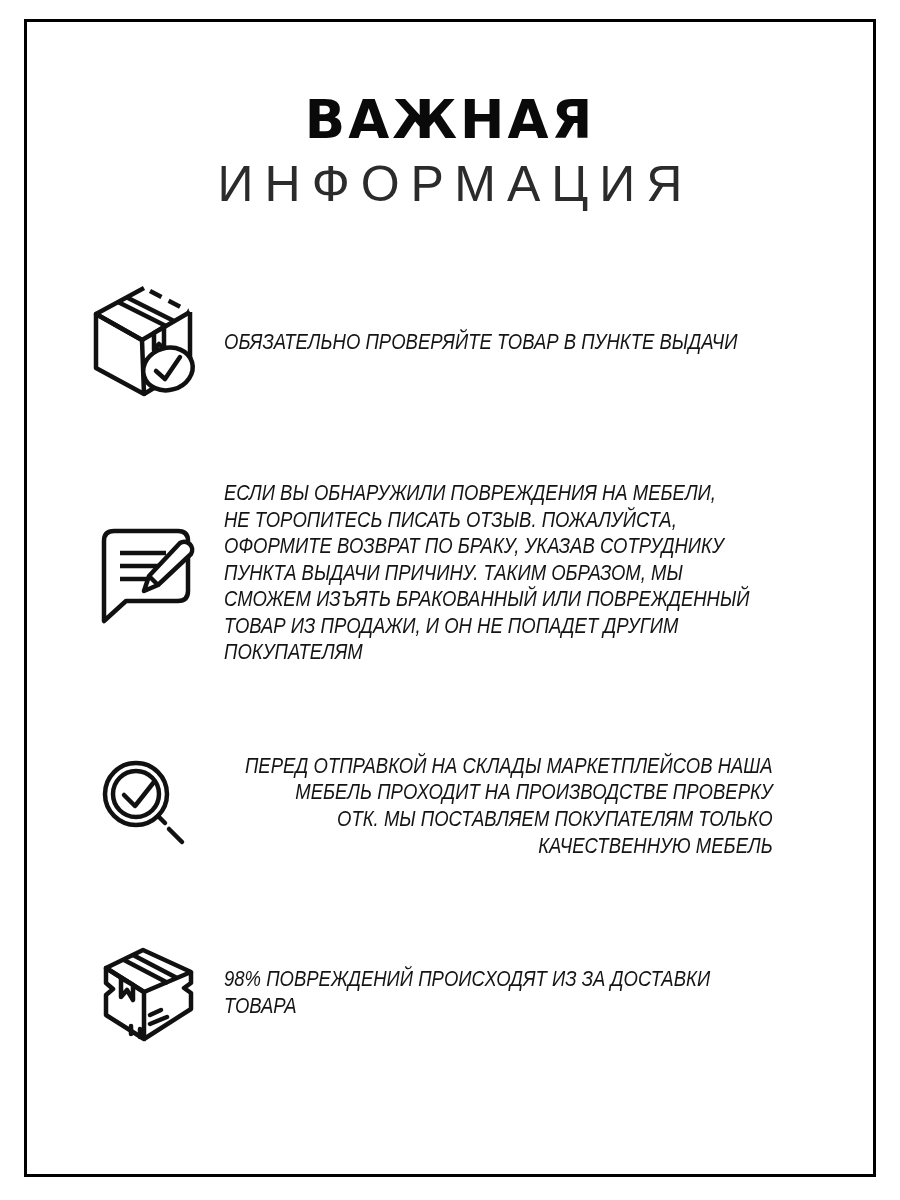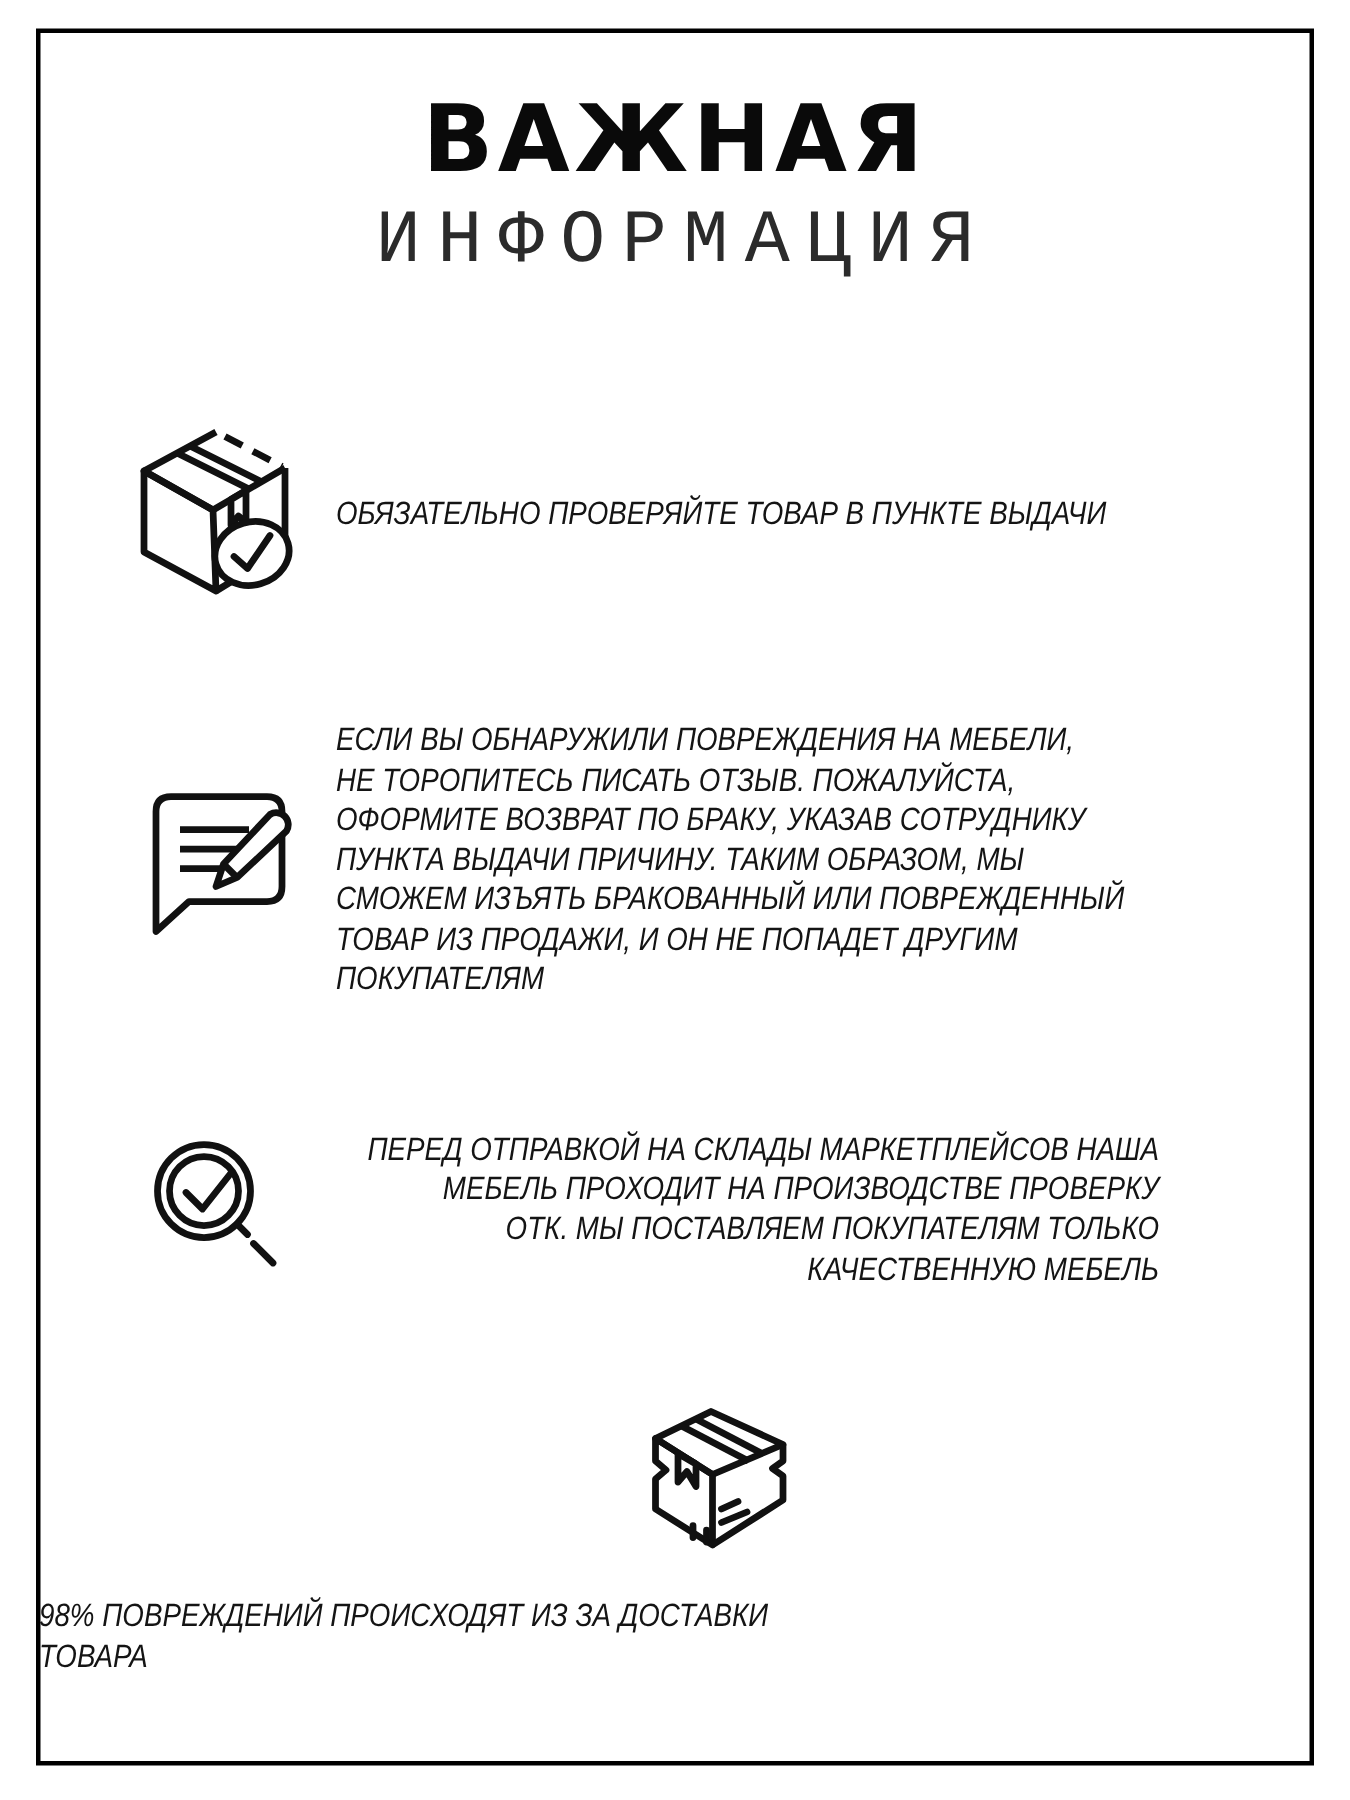--- a/index.html
+++ b/index.html
@@ -16,47 +16,48 @@
   }
 
   .title-block {
     position: absolute;
     top: 62px; left: 0; right: 0;
     text-align: center;
   }
   .title-primary {
     font-family: "DejaVu Sans", sans-serif;
     font-weight: 800;
-    font-size: 62px;
+    font-size: 53px;
     line-height: 1.0;
     letter-spacing: 3px;
     color: #0a0a0a;
+    margin-top: 31px;
   }
   .title-secondary {
-    font-family: Liberation Mono, monospace;
+    font-family: Liberation Sans, sans-serif;
     font-weight: 300;
     font-size: 50px;
     line-height: 1.0;
     letter-spacing: 11px;
     padding-left: 11px; 
     margin-top: 13px;
     color: #2b2b2b;
   }
 
   .row {
     position: absolute;
     left: 88px; right: 38px;
     display: flex;
     align-items: center;
     gap: 24px;
   }
   .row-1 { top: 272px; height: 140px; }
   .row-2 { top: 478px; height: 190px; align-items: center; }
   .row-3 { top: 732px; height: 148px; text-align: right; }
-  .row-4 { top: 928px; height: 130px; flex-direction: column; }
+  .row-4 { top: 928px; height: 130px; }
 
   .icon-wrap {
     flex: 0 0 112px;
     width: 112px; height: 112px;
   }
   .icon-wrap svg { width: 112px; height: 112px; display: block; }
 
   .info-text {
     flex: 1 1 auto;
     font-style: italic;

